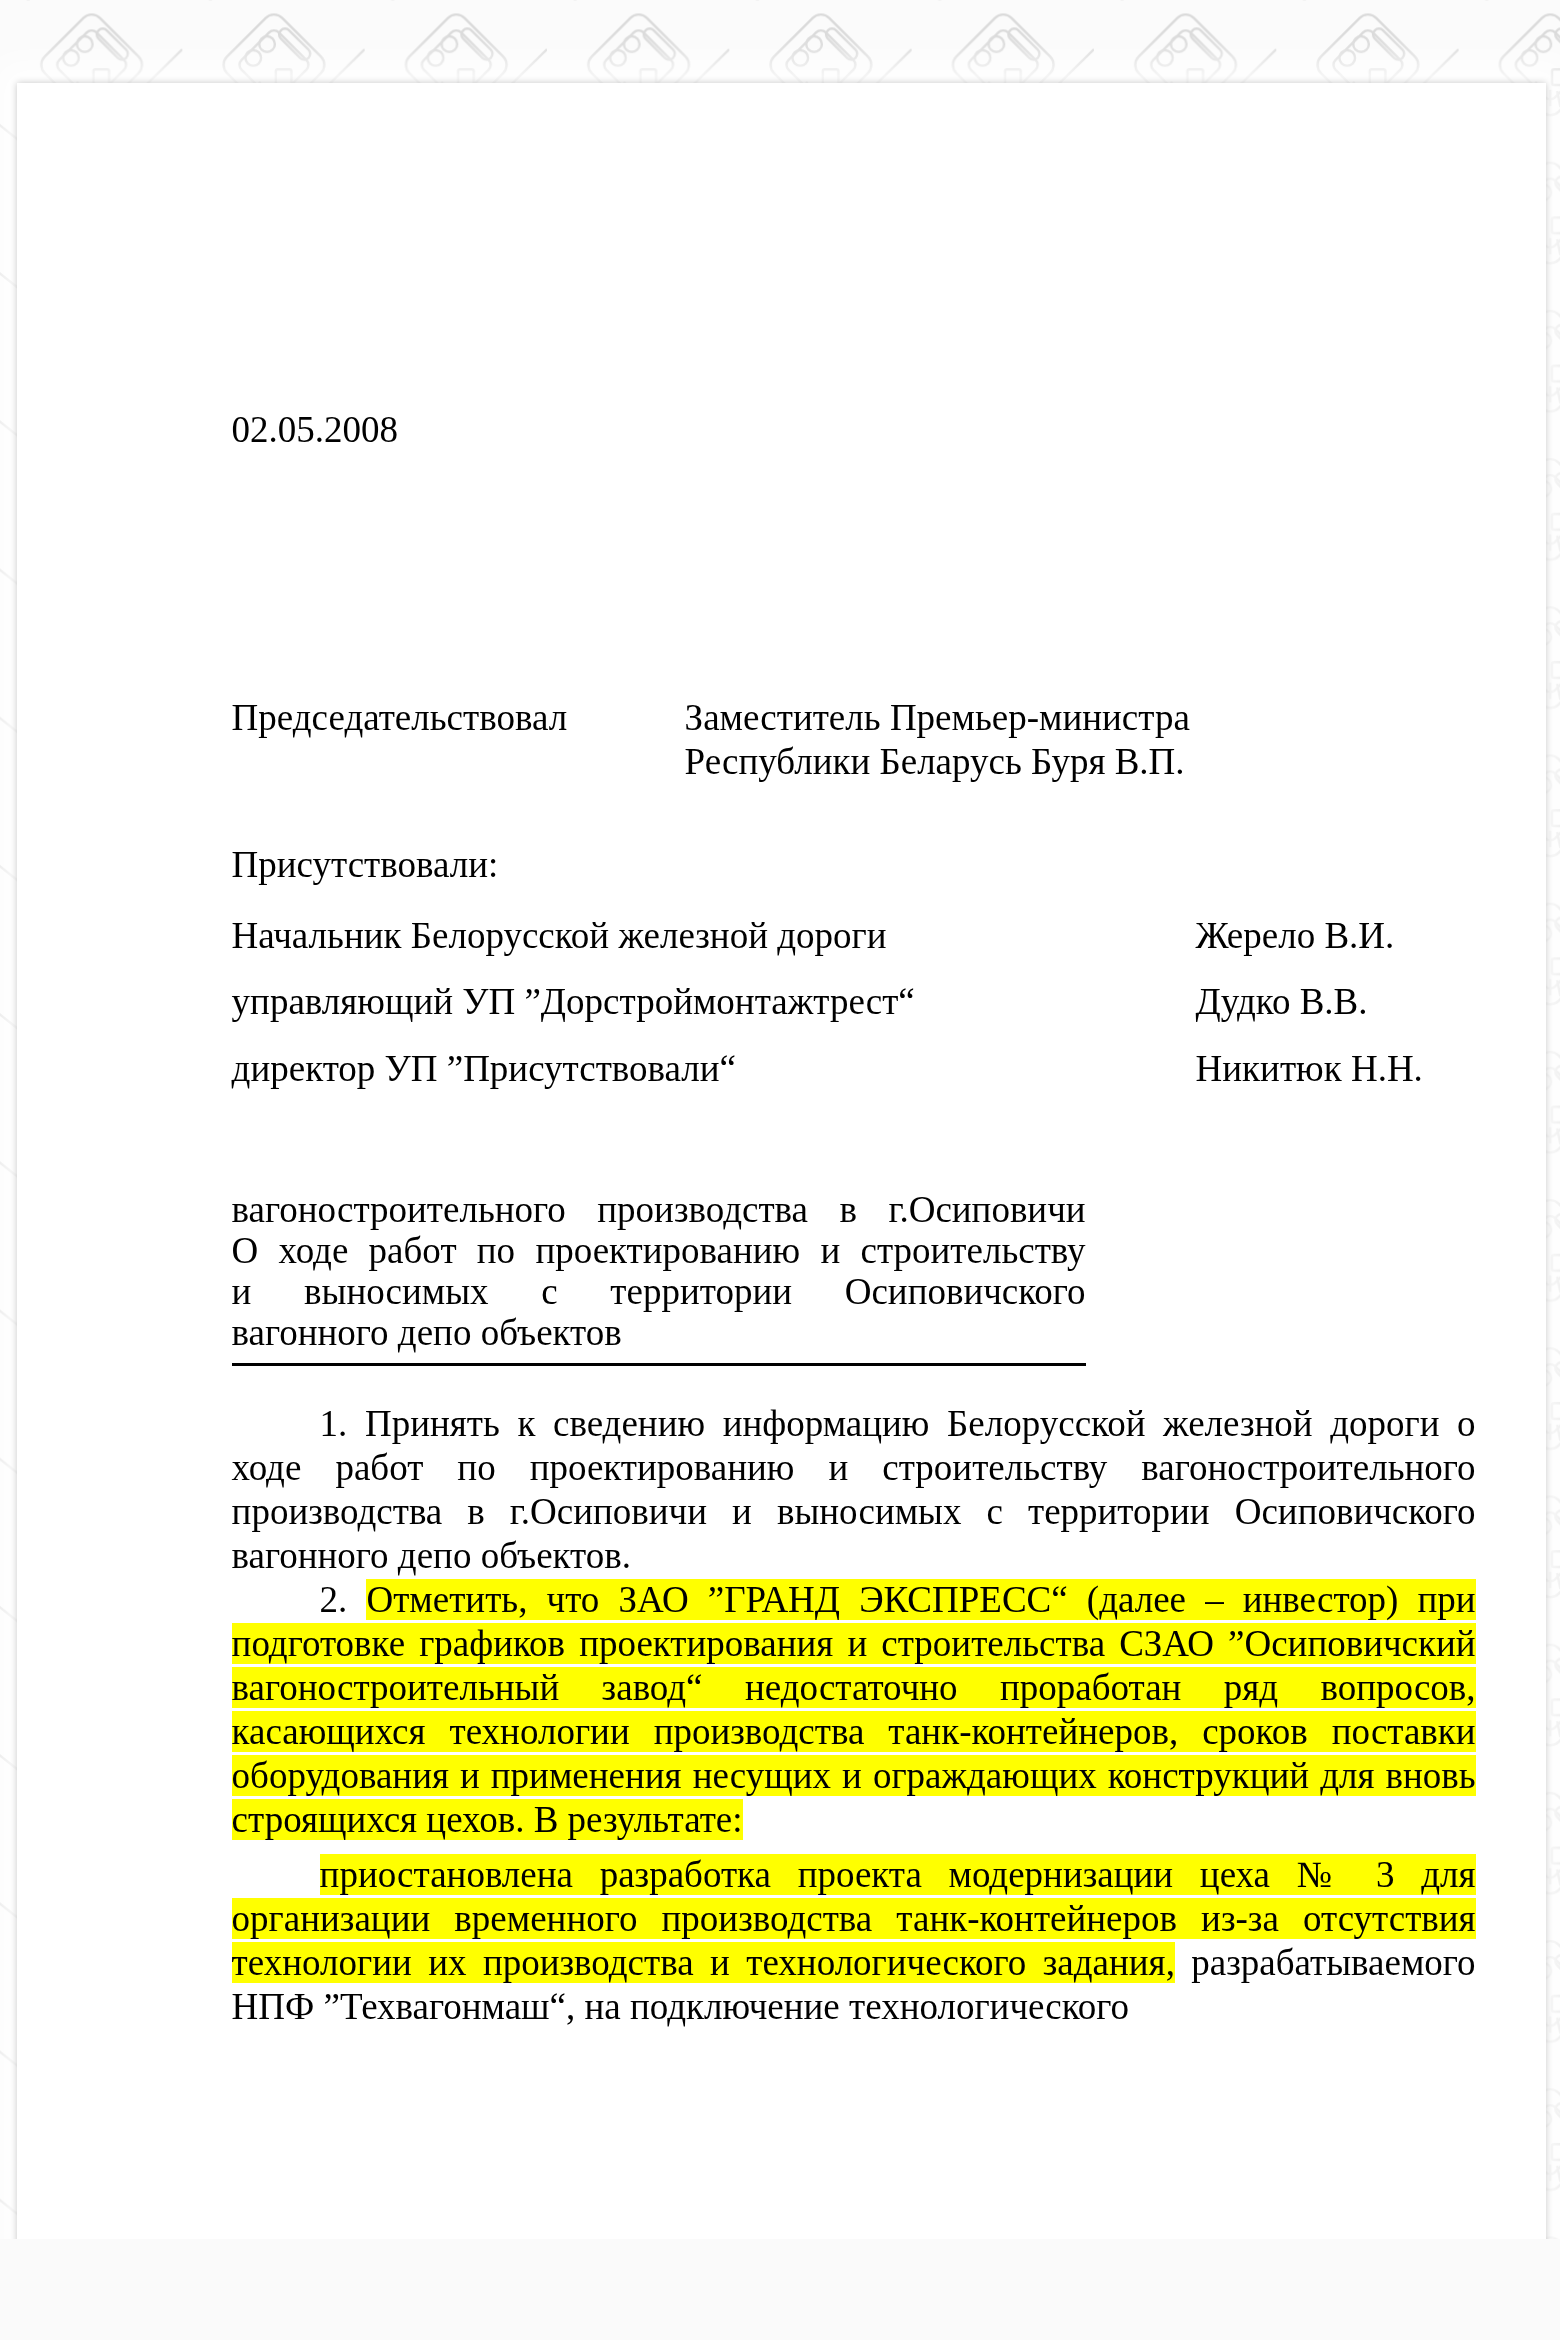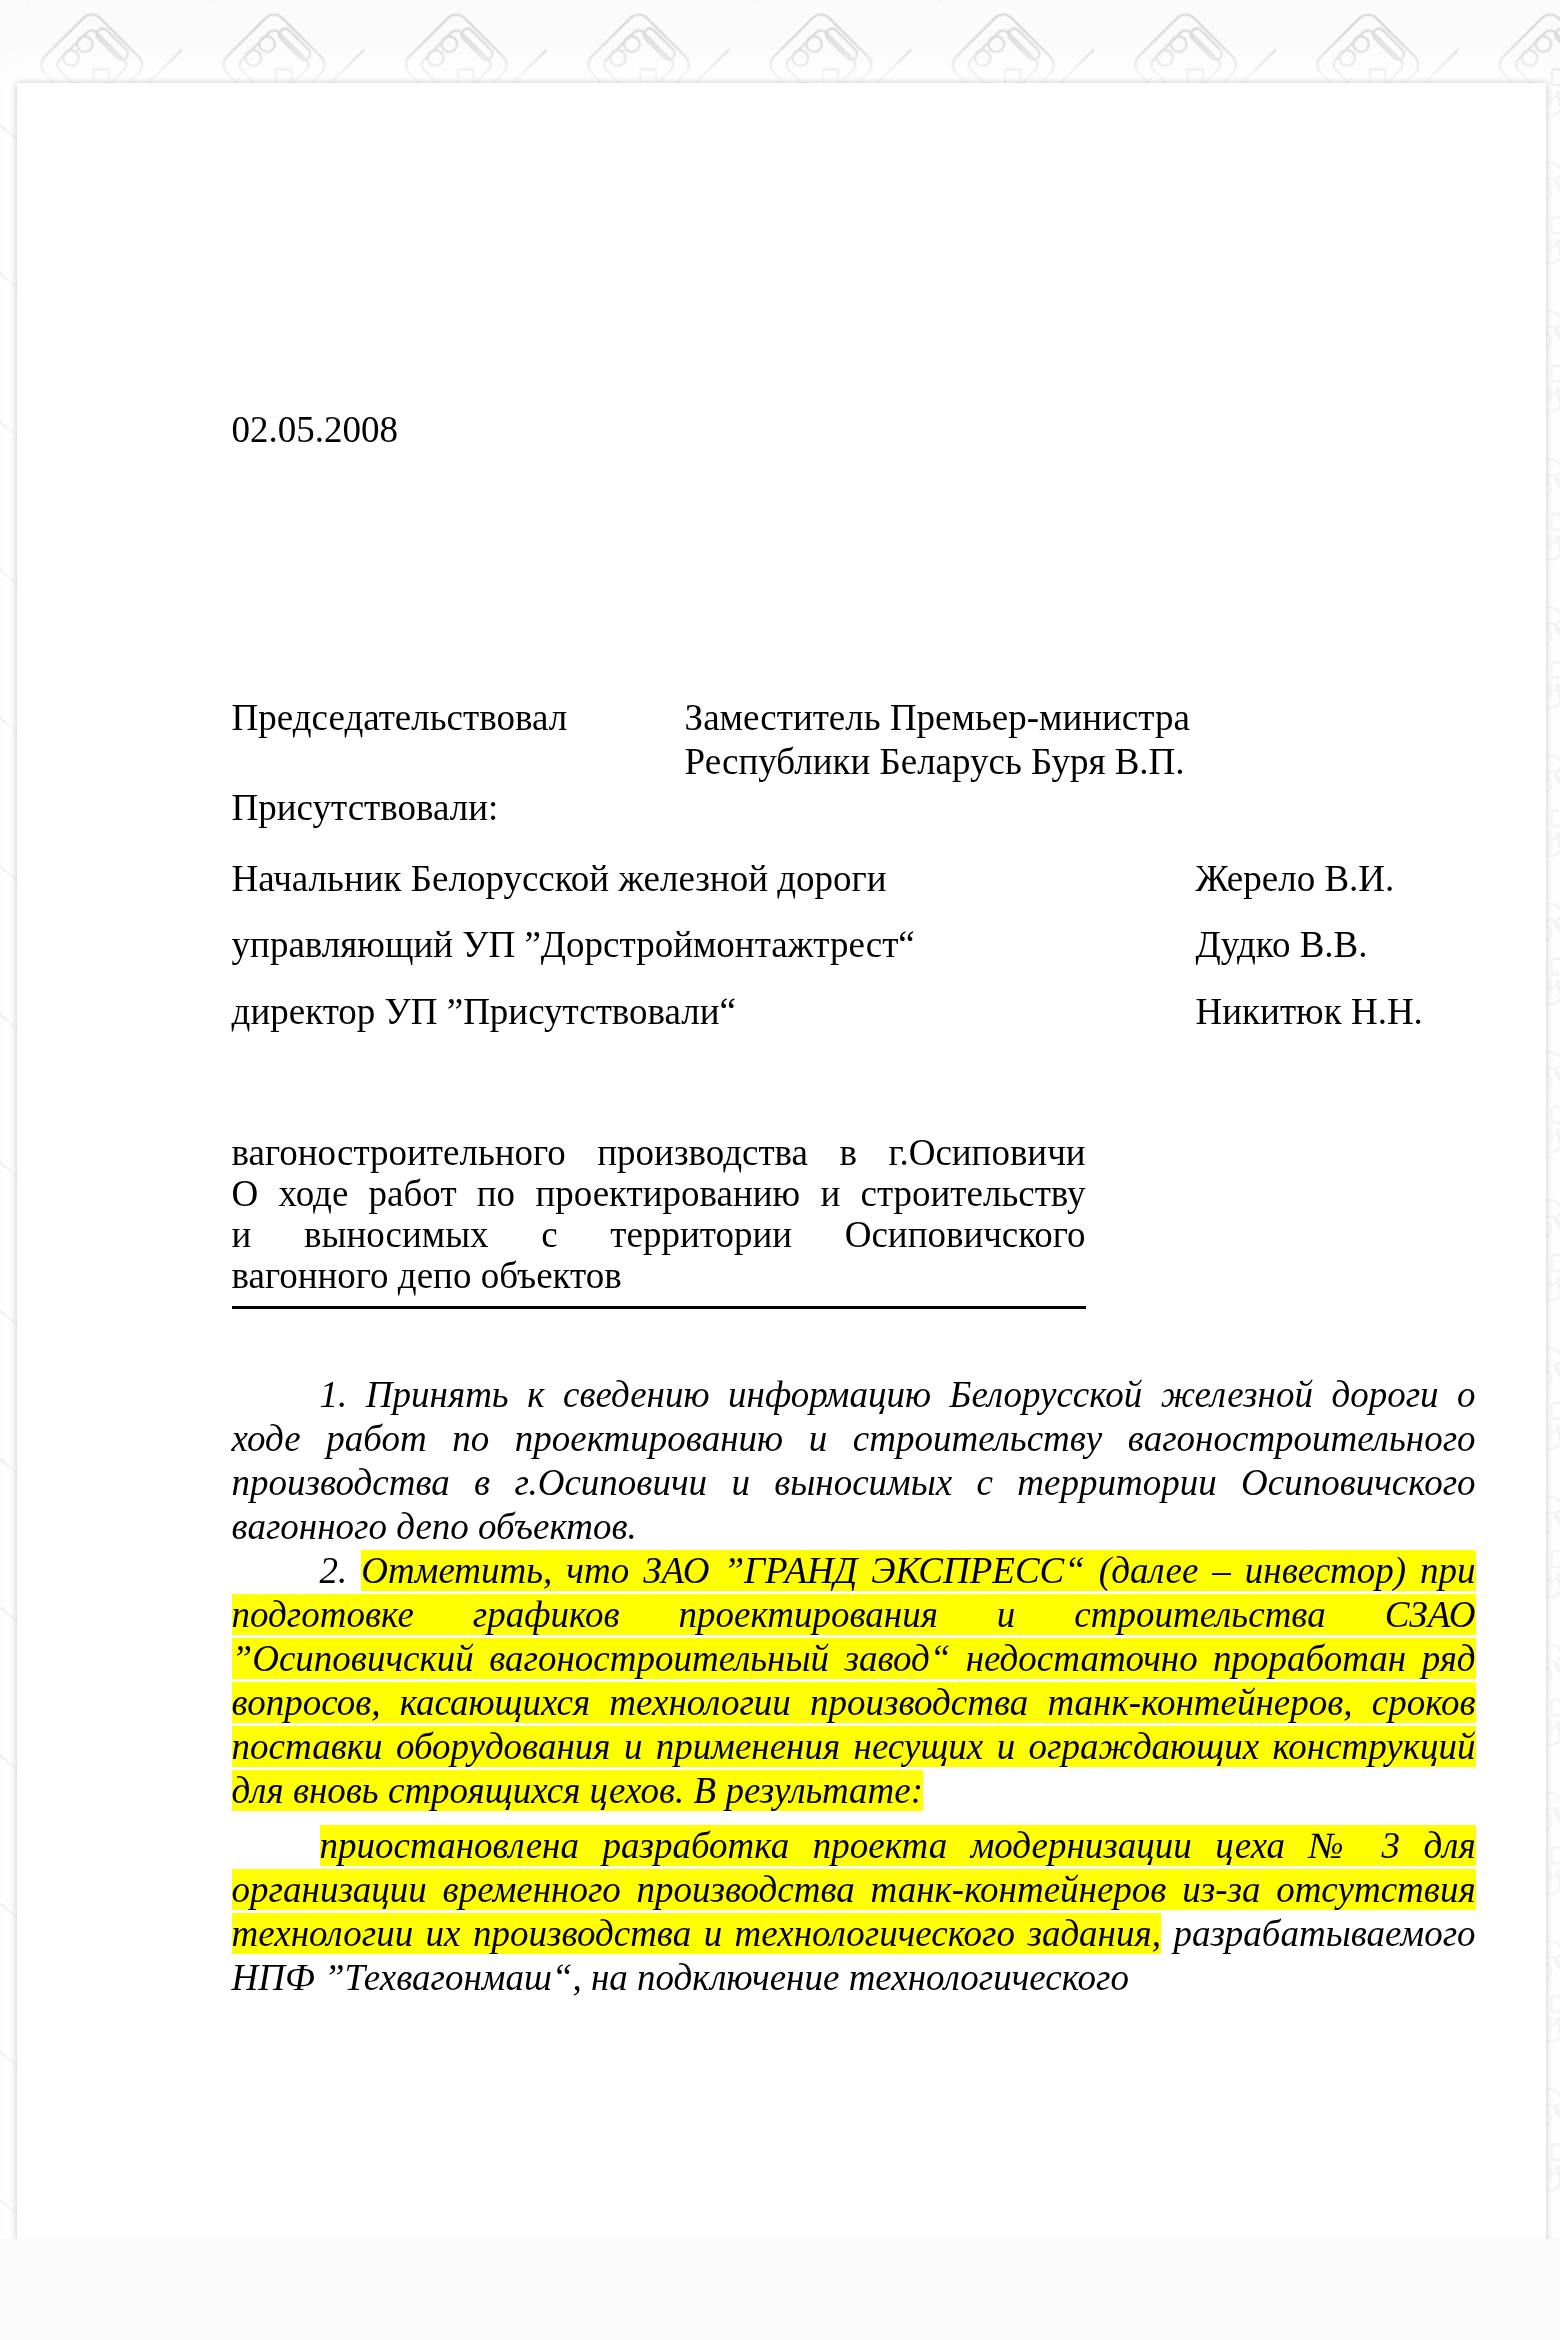--- a/index.html
+++ b/index.html
@@ -43,42 +43,42 @@
     line-height: 44px;
   }
   .date-line { margin: 0; }
   .chair-row {
     position: relative;
     margin-top: 244px;
     height: 90px;
   }
   .chair-label { position: absolute; left: 0; top: 0; white-space: nowrap; }
   .chair-value { position: absolute; left: 453px; top: 0; width: 692px; }
-  .present-label { }
+  .present-label { margin-top: 57px; }
   .attendee-row { position: relative; margin-top: 22.4px; height: 44px; }
   .attendee-row.first { margin-top: 27px; }
   .attendee-name { position: absolute; left: 964px; top: 0; white-space: nowrap; }
   .title-block { margin-top: 98px; width: 854px; }
   .title-line {
     text-align: justify;
     text-align-last: justify;
     line-height: 41px;
   }
   .title-line.last-line {
     text-align: center;
     text-align-last: left;
   }
   .title-rule {
     border: 0;
     border-top: 3.9px solid #000;
     margin: 9.8px 0 0 0;
     width: 100%;
   }
   .speakers-line { margin-top: 13.7px; }
-  .paragraphs { margin-top: 64px; font-style: italic; }
+  .paragraphs { margin-top: 36px; }
   .paragraphs p.para {
     margin: 0;
     text-align: justify;
     text-indent: 88px;
     line-height: 44px;
   }
   .paragraphs p.para:nth-child(3) { margin-top: 11.7px; }
   .hl { background-color: var(--hl, #ffff00); }
 </style>
 </head>

